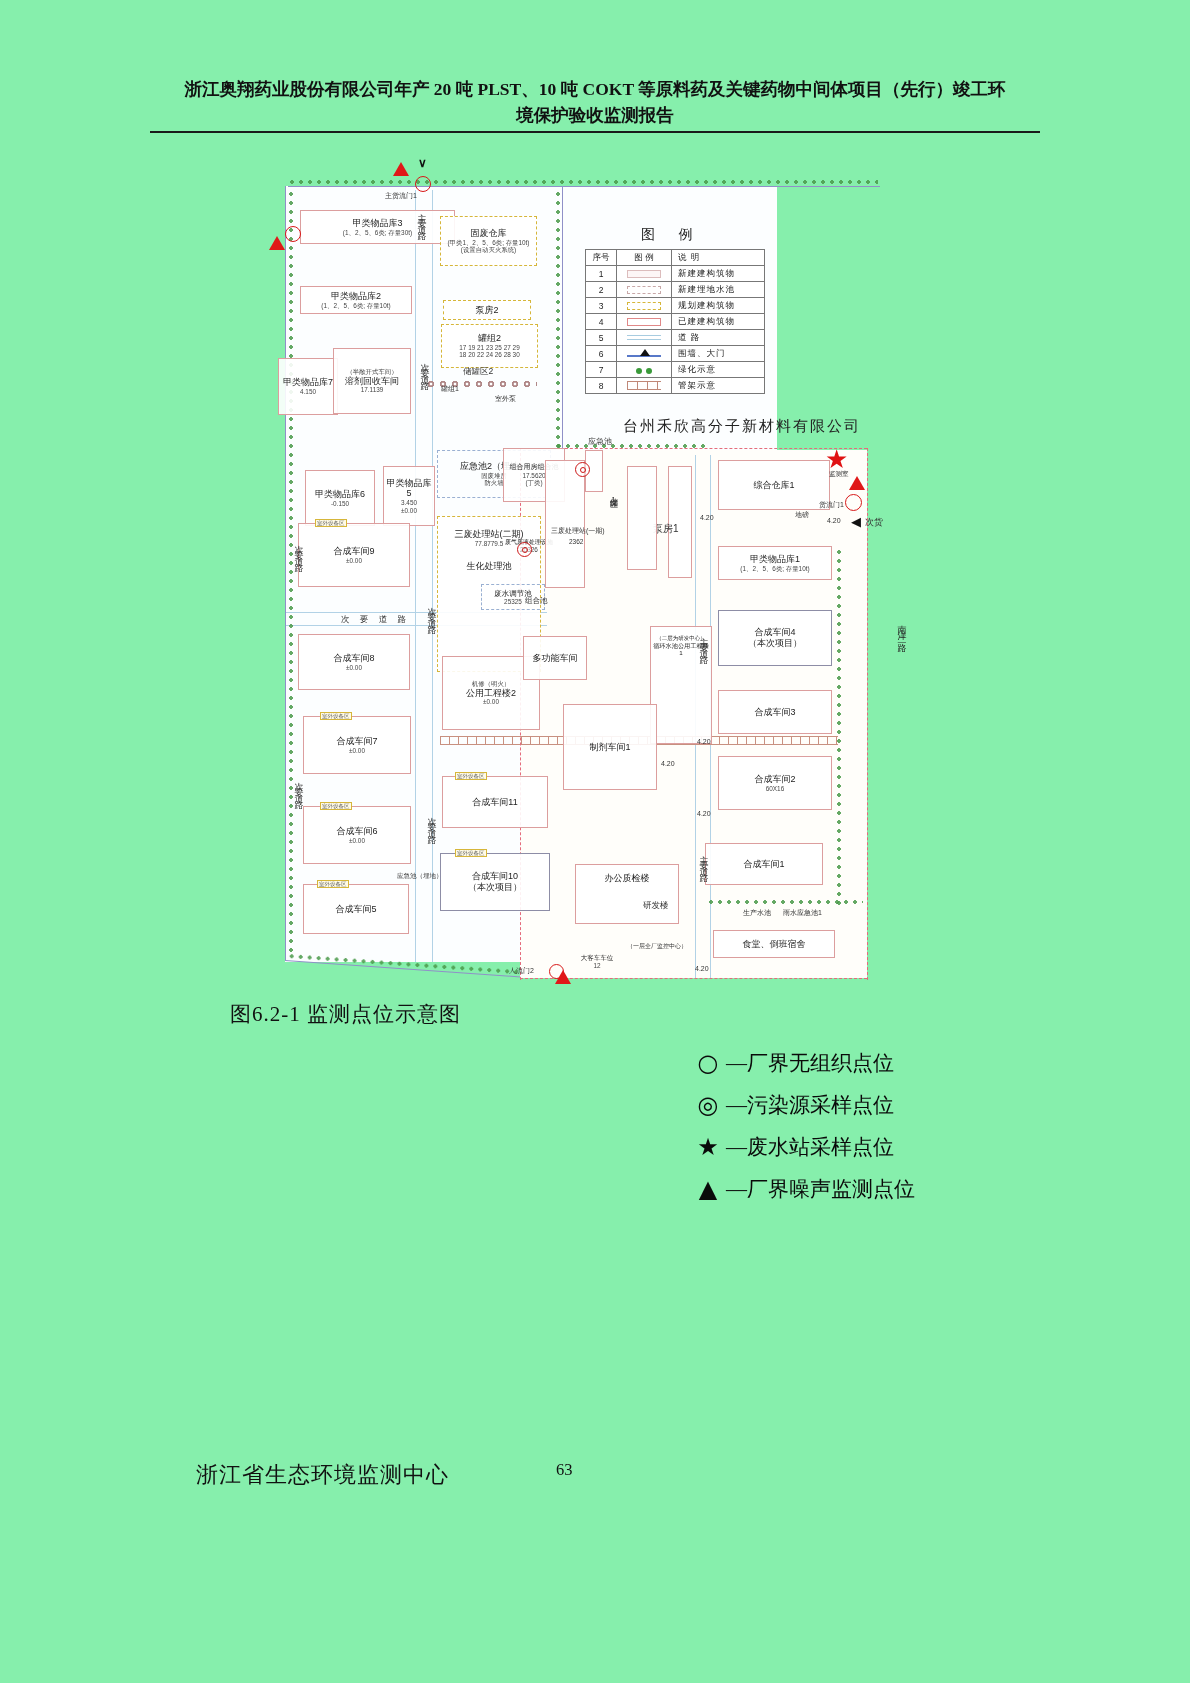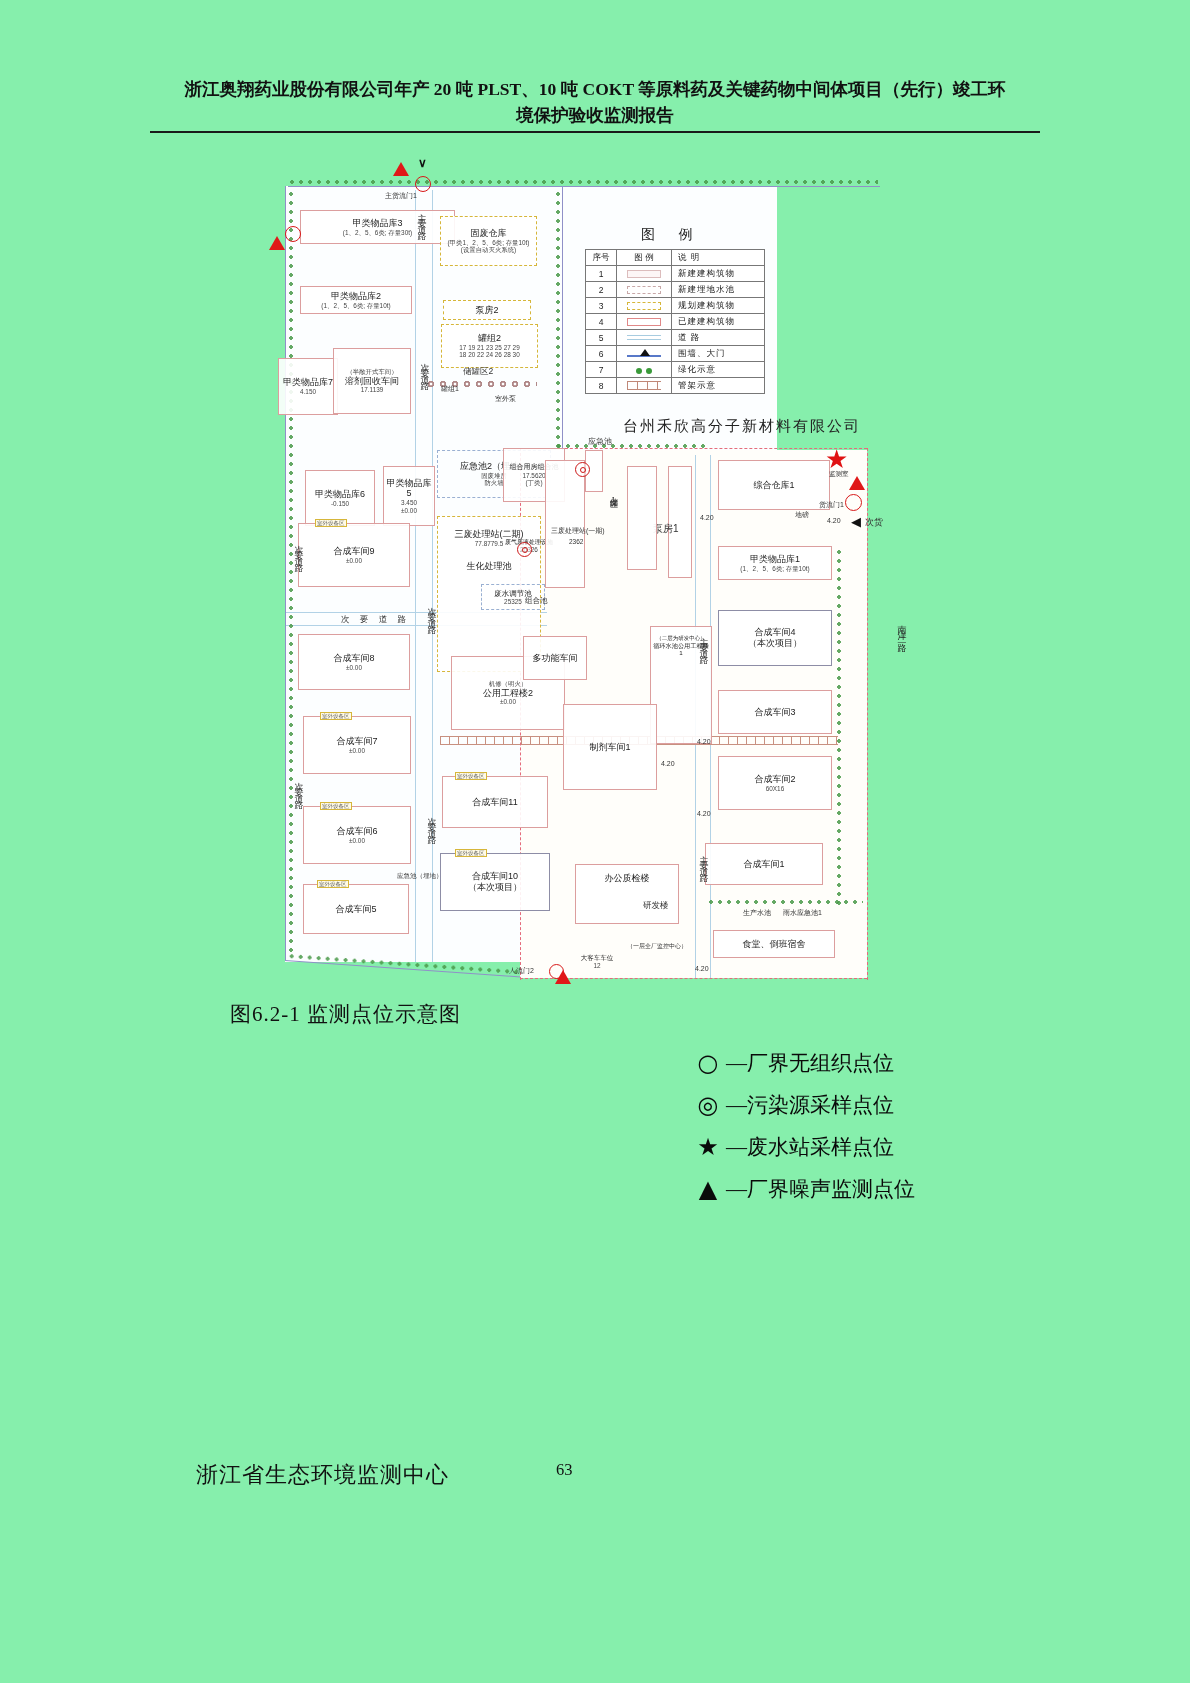--- a/index.html
+++ b/index.html
@@ -258,21 +258,21 @@
         <span class="sub">25325</span>
       </div>
     <div class="bld" style="left:43px;top:375px;width:112px;height:64px">
         <span>合成车间9</span>
         <span class="sub">±0.00</span>
       </div>
     <div class="bld" style="left:43px;top:486px;width:112px;height:56px">
         <span>合成车间8</span>
         <span class="sub">±0.00</span>
       </div>
-    <div class="bld" style="left:196px;top:508px;width:114px;height:74px">
+    <div class="bld" style="left:187px;top:508px;width:98px;height:74px">
         <span class="sub">机修（明火）</span>
         <span>公用工程楼2</span>
         <span class="sub">±0.00</span>
       </div>
     <div class="bld" style="left:48px;top:568px;width:108px;height:58px">
         <span>合成车间7</span>
         <span class="sub">±0.00</span>
       </div>
     <div class="bld" style="left:187px;top:628px;width:106px;height:52px">
         <span>合成车间11</span>

